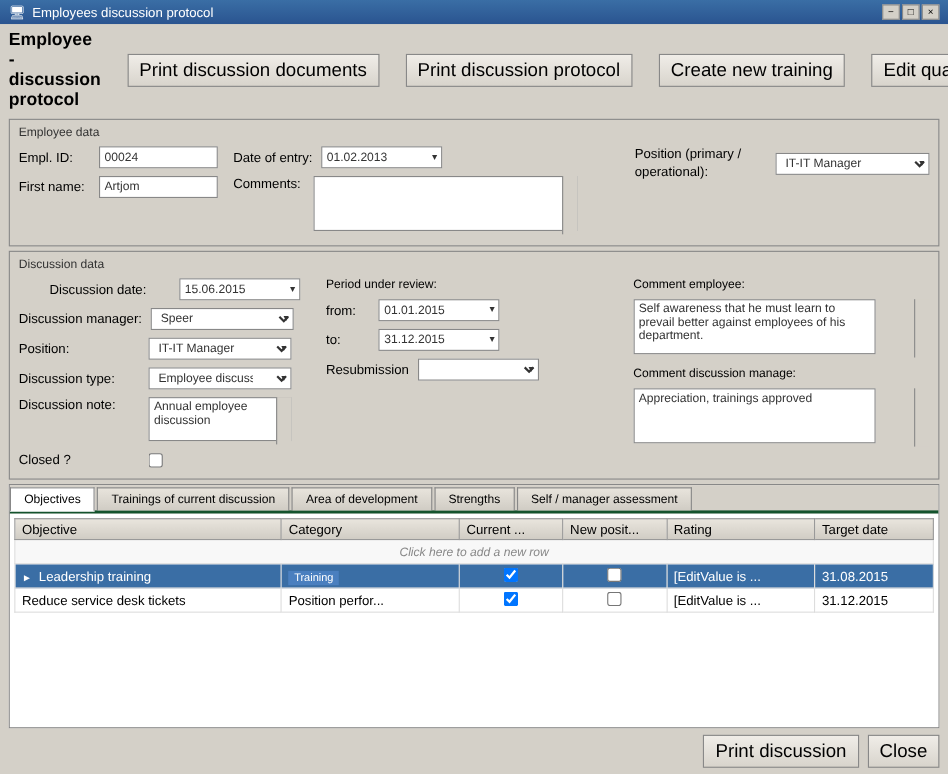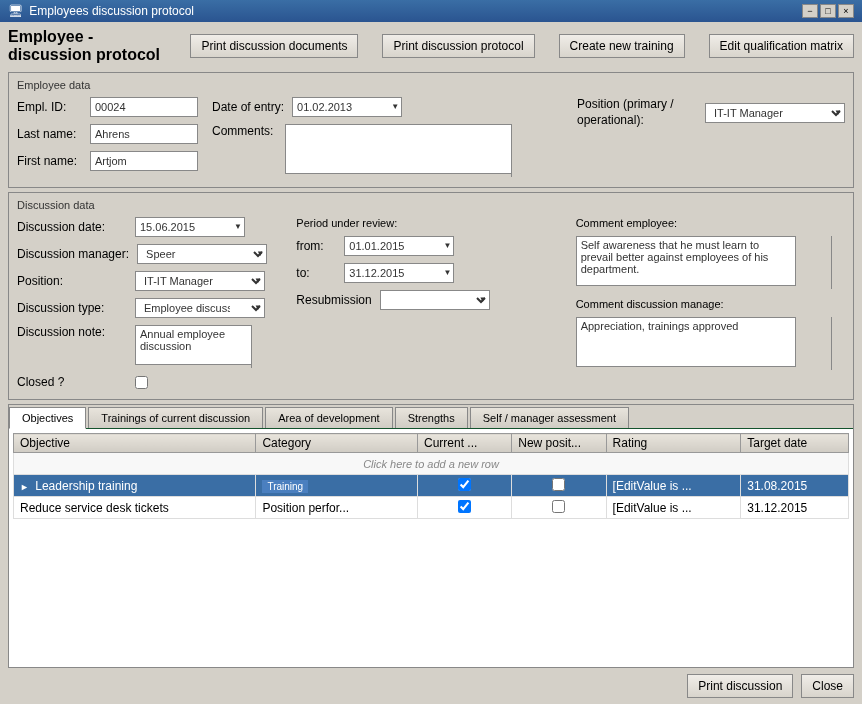--- a/index.html
+++ b/index.html
@@ -21,21 +21,21 @@
     .main-content { background: #d4d0c8; padding: 6px 8px; height: calc(704px - 22px); display: flex; flex-direction: column; gap: 4px; }
     
     .header-row { display: flex; align-items: center; gap: 24px; margin-bottom: 4px; }
     .page-title { font-size: 16px; font-weight: bold; color: #000; flex: 1; }
     
     .toolbar-btn {
       background: linear-gradient(to bottom, #f0ede8, #d8d4cc);
       border: 1px solid #888;
       padding: 4px 10px;
       cursor: pointer;
-      font-size: 12px;
+      font-size: 17px;
       color: #000;
       white-space: nowrap;
     }
     
     .panel {
       background: #d4d0c8;
       border: 1px solid #888;
       padding: 6px 8px;
     }
     .panel-title {
@@ -63,21 +63,21 @@
     .textarea-input {
       background: white;
       border: 1px solid #888;
       padding: 2px 4px;
       font-size: 11px;
       color: #333;
       resize: none;
     }
     
     .tabs-container { display: flex; flex-direction: column; flex: 1; min-height: 0; border: 1px solid #888; background: white; }
-    .tabs-bar { display: flex; background: #d4d0c8; border-bottom: 1px solid #14532d; }
+    .tabs-bar { display: flex; background: #d4d0c8; border-bottom: 3px solid #14532d; }
     .tab {
       padding: 4px 12px;
       border: 1px solid #888;
       border-bottom: none;
       cursor: pointer;
       font-size: 11px;
       background: linear-gradient(to bottom, #e8e4dc, #d0ccc4);
       margin-right: 2px;
       margin-top: 2px;
       color: #000;
@@ -141,24 +141,20 @@
   <div class="panel">
     <div class="panel-title">Employee data</div>
     <div style="display:flex; align-items:flex-start; gap:4px;">
 
       <div style="display:flex; flex-direction:column; gap:3px;">
         <div class="form-row">
           <span class="form-label">Empl. ID:</span>
           <input class="form-input medium" type="text" value="00024" style="">
         </div>
         <div class="form-row">
-          <span class="form-label">Last name:</span>
-          <input class="form-input medium" type="text" value="Ahrens" style="">
-        </div>
-        <div class="form-row">
           <span class="form-label">First name:</span>
           <input class="form-input medium" type="text" value="Artjom" style="">
         </div>
       </div>
 
       <div style="display:flex; flex-direction:column; gap:3px; margin-left:10px;">
         <div class="form-row">
           <span class="form-label">Date of entry:</span>
           <div class="select-wrapper">
             <input class="form-input medium" type="text" value="01.02.2013" style="width: 110px; padding-right: 18px;">
@@ -185,21 +181,21 @@
       </div>
     </div>
   </div>
 
   <div class="panel">
     <div class="panel-title">Discussion data</div>
     <div style="display:grid; grid-template-columns: 1fr 1fr 1fr; gap:4px 10px;">
 
       <div style="display:flex; flex-direction:column; gap:3px;">
         <div class="form-row">
-          <span class="form-label" style="min-width:110px;">Discussion date:</span>
+          <span class="form-label" style="min-width:110px;margin-left:28px;">Discussion date:</span>
           <div class="select-wrapper">
             <input class="form-input" type="text" value="15.06.2015" style="width: 110px; padding-right: 18px;">
           </div>
         </div>
         <div class="form-row">
           <span class="form-label" style="min-width:110px;">Discussion manager:</span>
           <div class="select-wrapper">
             <select class="form-input" style="width:130px; padding-right:18px;">
               <option>Speer</option>
             </select>

